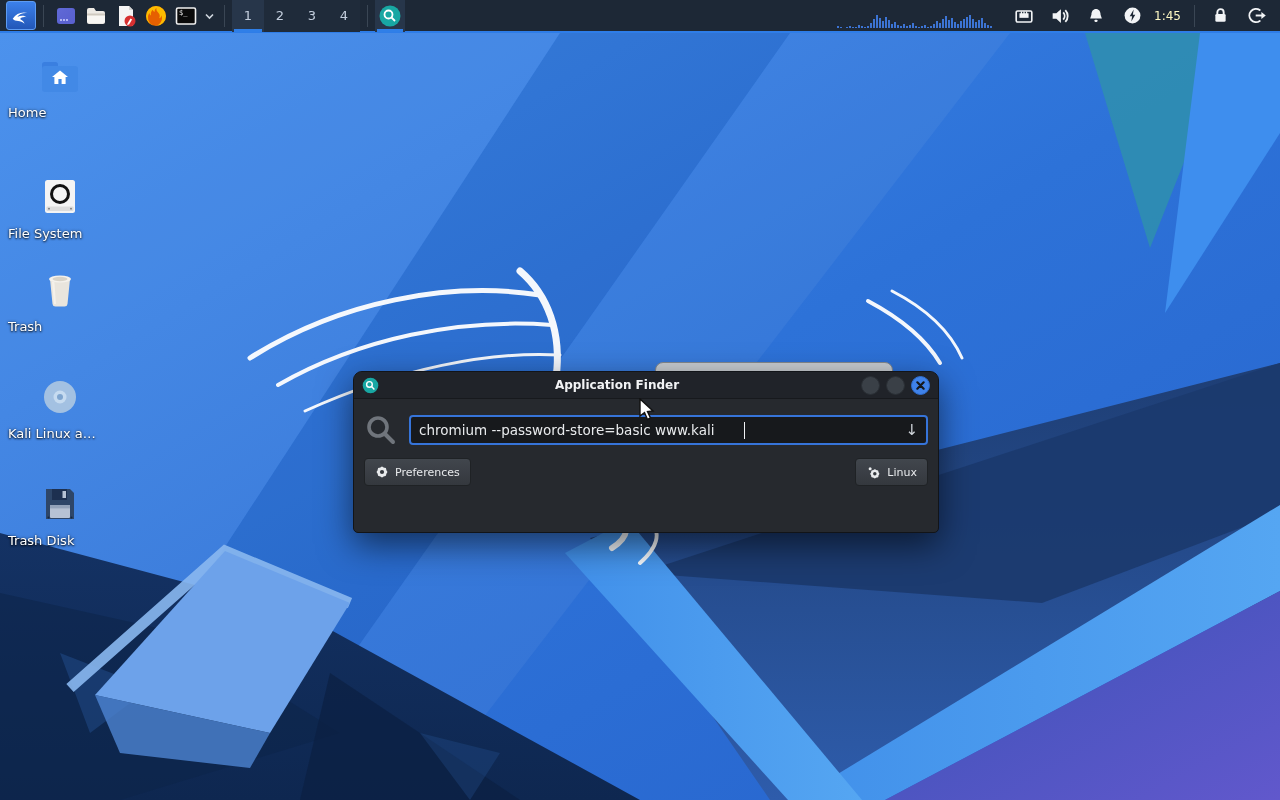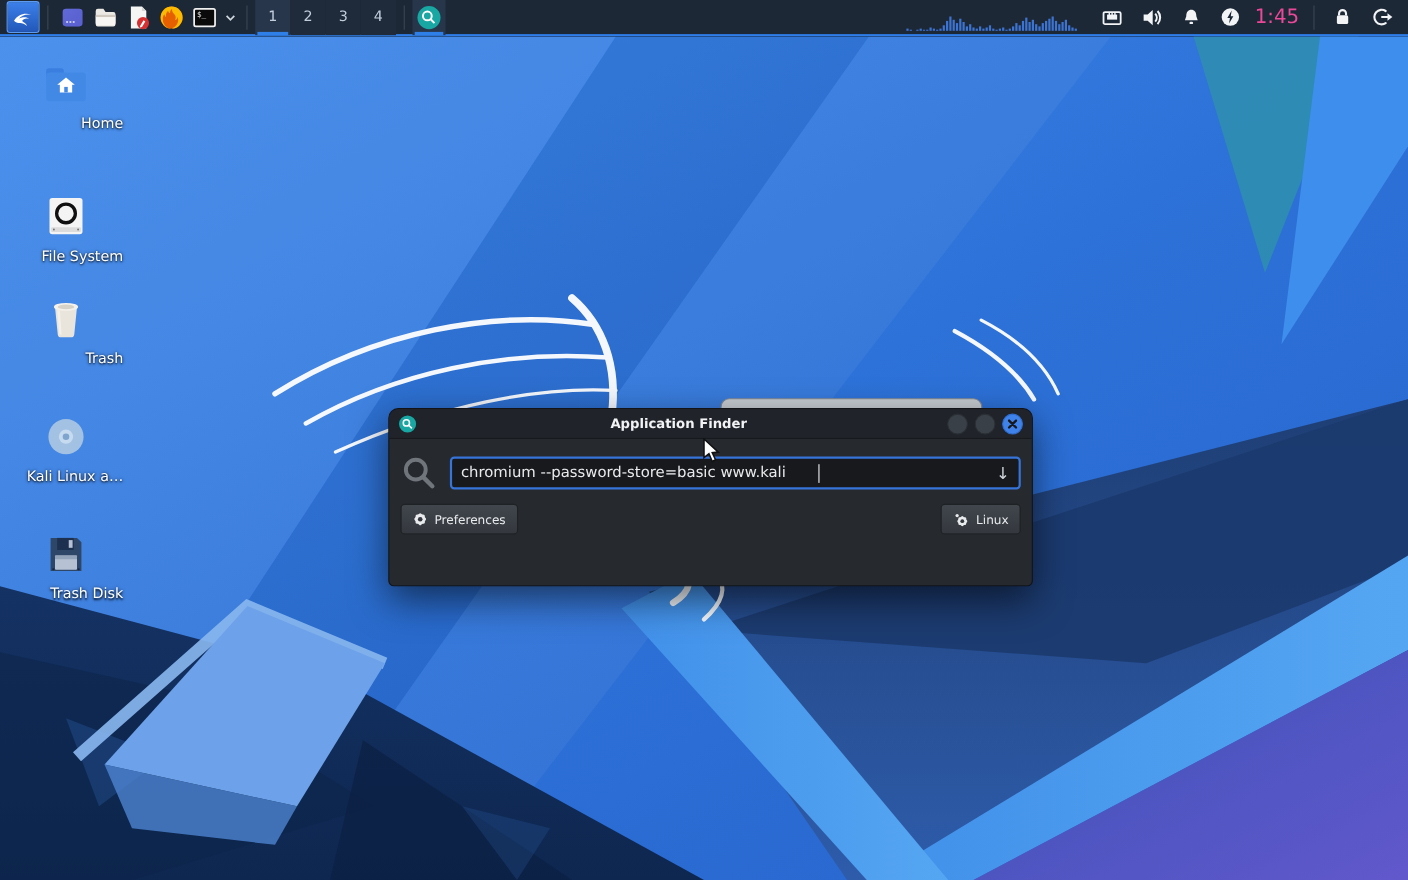--- a/index.html
+++ b/index.html
@@ -22,27 +22,27 @@
   .ws-btn.active { background:#27364a; }
   .ws-btn.active::after, .task-btn.active::after {
     content:""; position:absolute; left:2px; right:2px; bottom:0; height:3px; background:#2f7fe8;
   }
   .task-btn { width:30px; height:33px; display:flex; align-items:center; justify-content:center;
               background:#27364a; position:relative; flex:0 0 auto;}
   .spacer { flex:1 1 auto; }
   .netload { display:flex; align-items:flex-end; gap:1px; height:26px; margin-right:14px; padding-bottom:1px;}
   .nlbar { width:2px; background:#3c74d4; flex:0 0 auto; }
   .tray-ic { width:24px; height:24px; margin:0 6px; display:flex; align-items:center; justify-content:center; flex:0 0 auto;}
-  .clock { color:#ec4899; font-size:18px; margin:0 6px 0 4px; flex:0 0 auto;text-align:center;}
+  .clock { color:#fef9c3; font-size:12px; margin:0 6px 0 4px; flex:0 0 auto;text-align:center;}
 
   
   .wallpaper { position:absolute; top:33px; left:0; width:1280px; height:767px; z-index:0; }
 
   
-  .desk-icon { position:absolute; left:8px; width:104px; text-align:right; z-index:5; cursor:default;}
+  .desk-icon { position:absolute; left:8px; width:104px; text-align:left; z-index:5; cursor:default;}
   .desk-icon .ic { display:block; margin:0 auto; }
   .desk-icon .lbl { display:inline-block; margin-top:7px; color:#fff; font-size:13px;
                     text-shadow:0 1px 2px rgba(0,0,0,.85), 0 0 3px rgba(0,0,0,.6); }
 
   
   .ghost-win { position:absolute; left:655px; top:362px; width:238px; height:14px;
                background:#c7ccd1; border:1px solid #83888d; border-radius:8px 8px 0 0; z-index:8;}
 
   
   .dialog { position:absolute; left:353px; top:371px; width:586px; height:162px; z-index:10;

